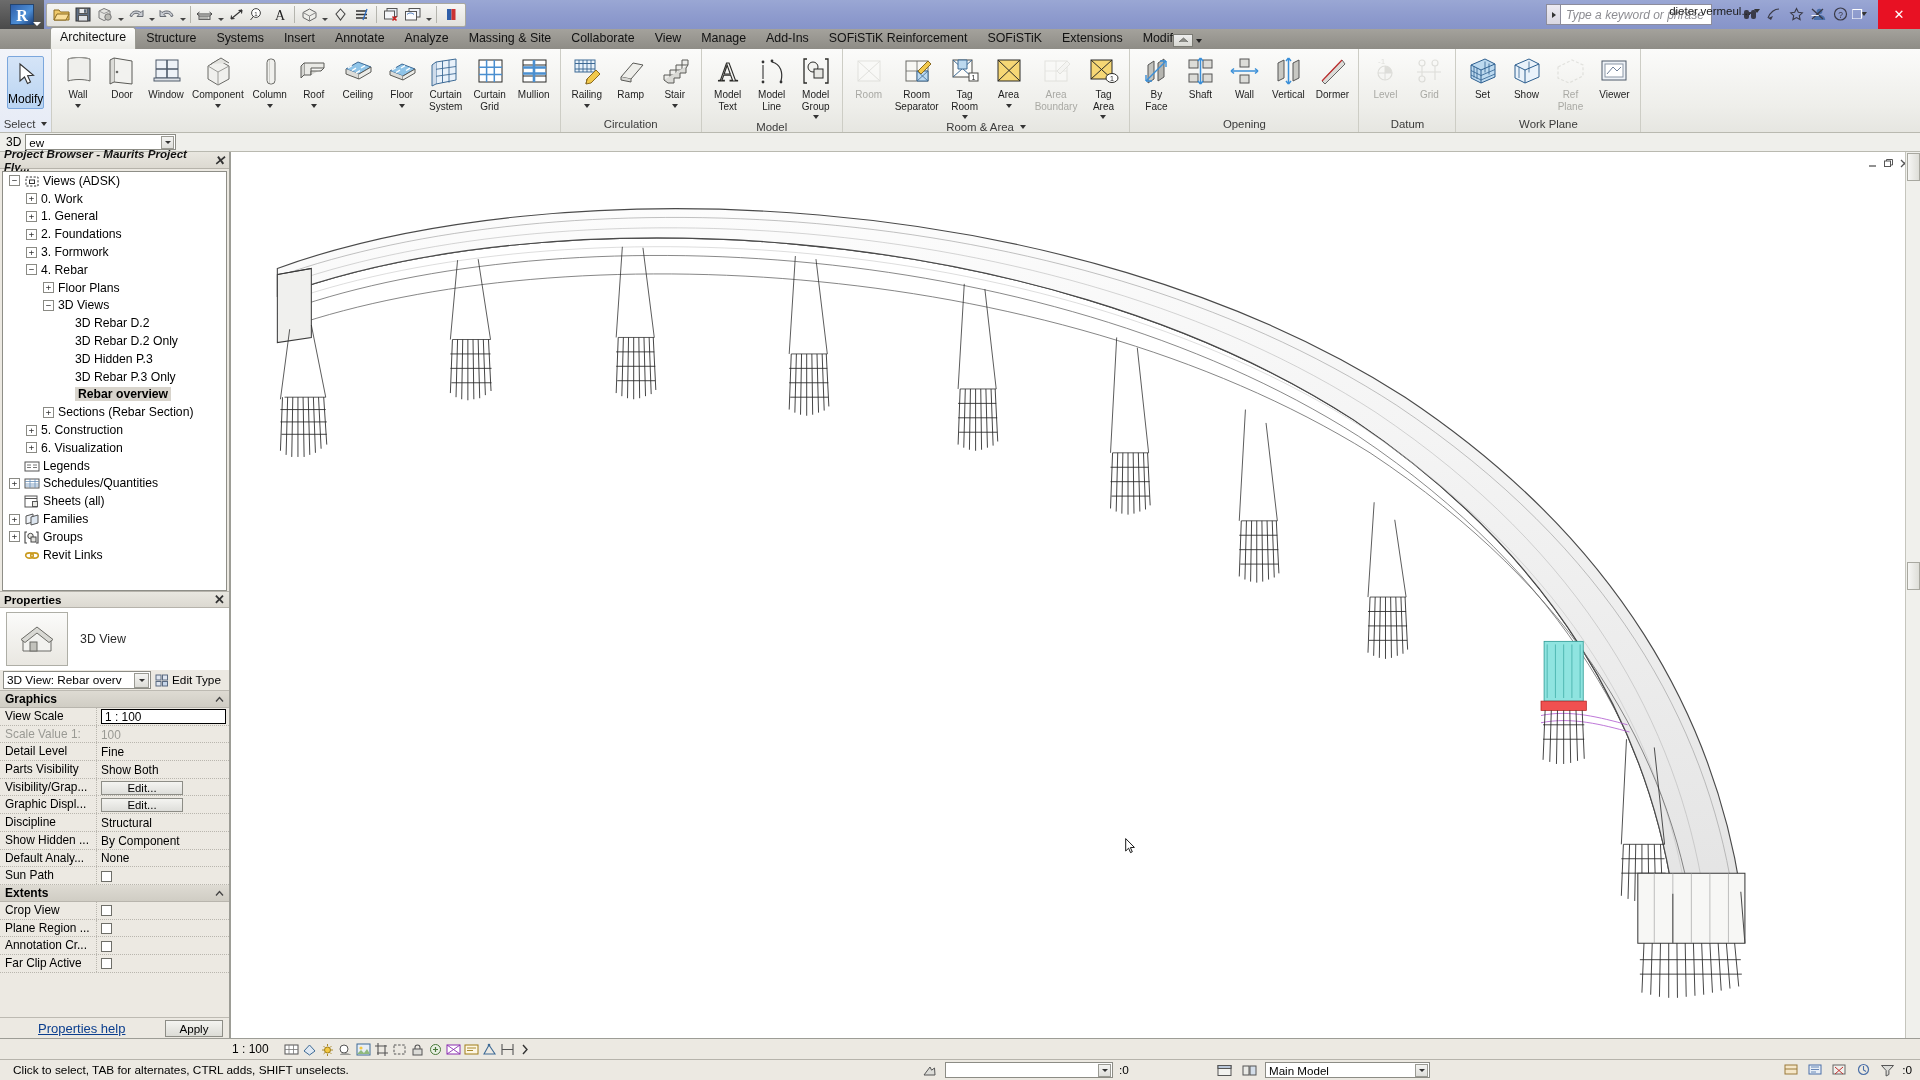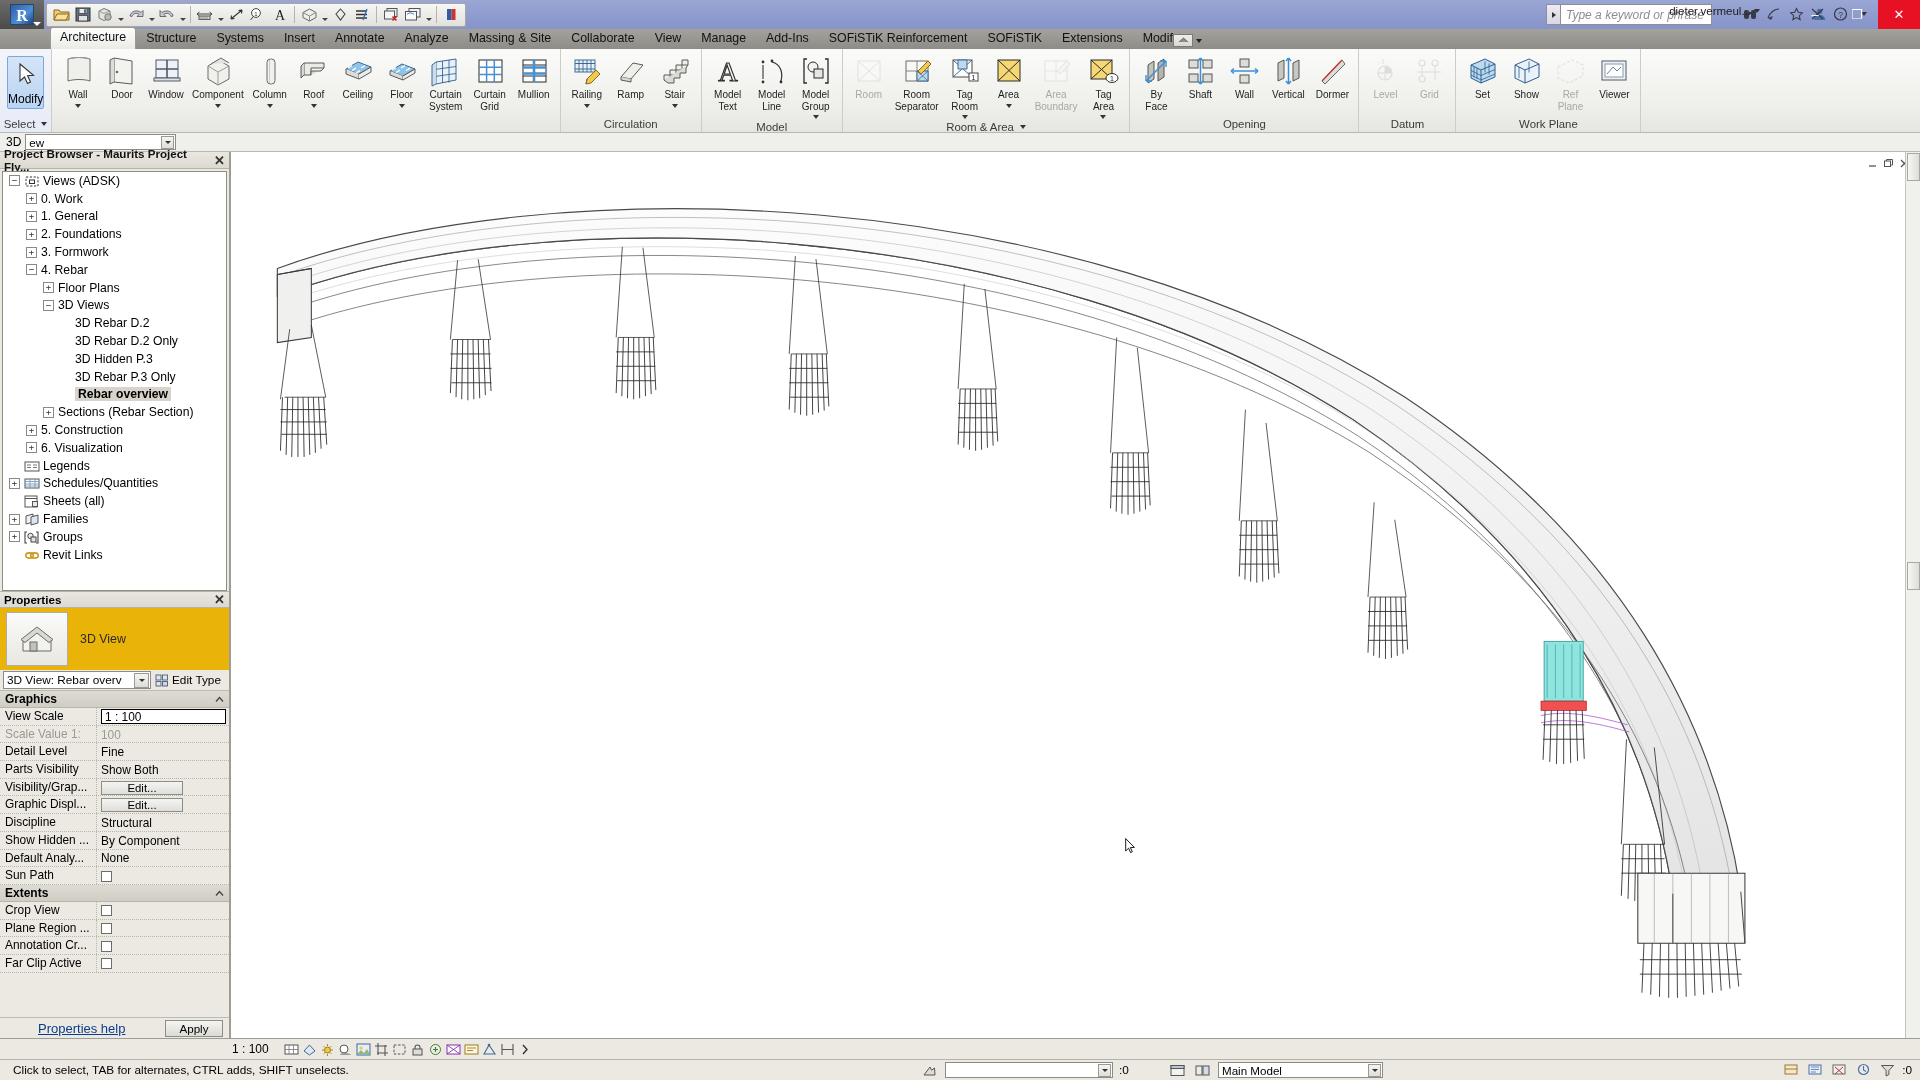--- a/index.html
+++ b/index.html
@@ -91,37 +91,37 @@
   .optsel .ar i{width:0;height:0;border-left:3px solid transparent;border-right:3px solid transparent;
     border-top:3.5px solid #333;}
 
   
   .main { display:flex; height:calc(1080px - 29px - 20px - 84px - 19px - 21px - 21px); }
   .leftcol { width:230px; background:#ece9e2; display:flex; flex-direction:column;
     border-right:1px solid #9d9d96;}
 
   .pbheader { height:17px; background:linear-gradient(to bottom,#e9e7e0,#dcd9d1);
     display:flex;align-items:center;justify-content:space-between; padding:0 4px;
-    font-size:11.6px;font-weight:bold;color:#111; border-bottom:1px solid #b6b3ab;}
+    font-size:11.6px;font-weight:bold;color:#111; border-bottom:1px solid #b6b3ab;font-style:italic;}
   .pbclose{font-size:13px;font-weight:bold;color:#333;cursor:default;line-height:11px;}
   .treewrap { flex:0 0 auto; height:420px; background:#fff; border:1px solid #8e8e87;
     margin:2px 2px 0; overflow:hidden; position:relative; }
   .tnode { display:flex;align-items:center; height:17.8px; white-space:nowrap; font-size:12.2px;}
   .tnode .exp { width:11px;height:11px;border:1px solid #8a8a84;background:#fff;
     display:flex;align-items:center;justify-content:center;font-size:9px;line-height:9px;
     color:#333;margin-right:4px;font-family:"DejaVu Sans Mono",monospace;}
   .tnode .nox { width:11px;margin-right:4px; }
   .tnode .ti { width:16px;height:14px;display:flex;align-items:center;justify-content:center;margin-right:3px;}
   .tnode .sel { background:#d8d4cc; font-weight:bold; padding:0 3px;}
 
   .prophdr { height:17px; background:linear-gradient(to bottom,#e9e7e0,#dcd9d1);
     display:flex;align-items:center;justify-content:space-between;padding:0 4px;
     font-size:11.6px;font-weight:bold;border-top:1px solid #b6b3ab;border-bottom:1px solid #b6b3ab;}
   .propcard { height:62px; display:flex; align-items:center; padding:4px 6px;
-    background:#eab308; }
+    background:#ffffff; }
   .propthumb { width:62px;height:54px;background:linear-gradient(to bottom,#fbfbfa,#e9e7e1);
     border:1px solid #aeaea6; display:flex;align-items:center;justify-content:center;}
   .proptype { font-size:12.4px; margin-left:12px; color:#2a2a2a;}
   .typerow { display:flex; align-items:center; height:20px; padding:0 3px; gap:4px; background:#ece9e2;}
   .typesel { width:148px;height:18px;background:#fff;border:1px solid #8c8c85;
     display:flex;align-items:center;padding:0 3px;font-size:11.8px;position:relative;}
   .typesel .ar{position:absolute;right:1px;top:1px;width:15px;height:15px;
     background:linear-gradient(to bottom,#f4f4f2,#dcdcd7);border:1px solid #9a9a93;
     display:flex;align-items:center;justify-content:center;}
   .typesel .ar i{width:0;height:0;border-left:3px solid transparent;border-right:3px solid transparent;
@@ -1362,21 +1362,21 @@
           <path d="M2 11L8 3l1.6 3.2L12.5 4 13 11z" fill="#dcdcd8" stroke="#555"></path>
         </svg>
       </span>
     <div class="stsel">
       <span class="ar">
           <i></i>
         </span>
     </div>
     <span>:0</span>
   </div>
-  <div style="position:absolute;left:1168px;display:flex;align-items:center;gap:6px;">
+  <div style="position:absolute;left:1215px;display:flex;align-items:center;gap:6px;">
     <span class="sticon">
       <svg width="15" height="13" viewBox="0 0 15 13">
           <rect x="1" y="1.5" width="13" height="10" fill="#f2f2ef" stroke="#555"></rect>
           <rect x="1" y="1.5" width="13" height="3" fill="#b9c6d8" stroke="#555"></rect>
         </svg>
       </span>
     <span class="sticon">
       <svg width="15" height="13" viewBox="0 0 15 13">
           <rect x="1" y="2" width="6" height="9" fill="#eaeae6" stroke="#555"></rect>
           <rect x="8" y="2" width="6" height="9" fill="#d3dde9" stroke="#555"></rect>

